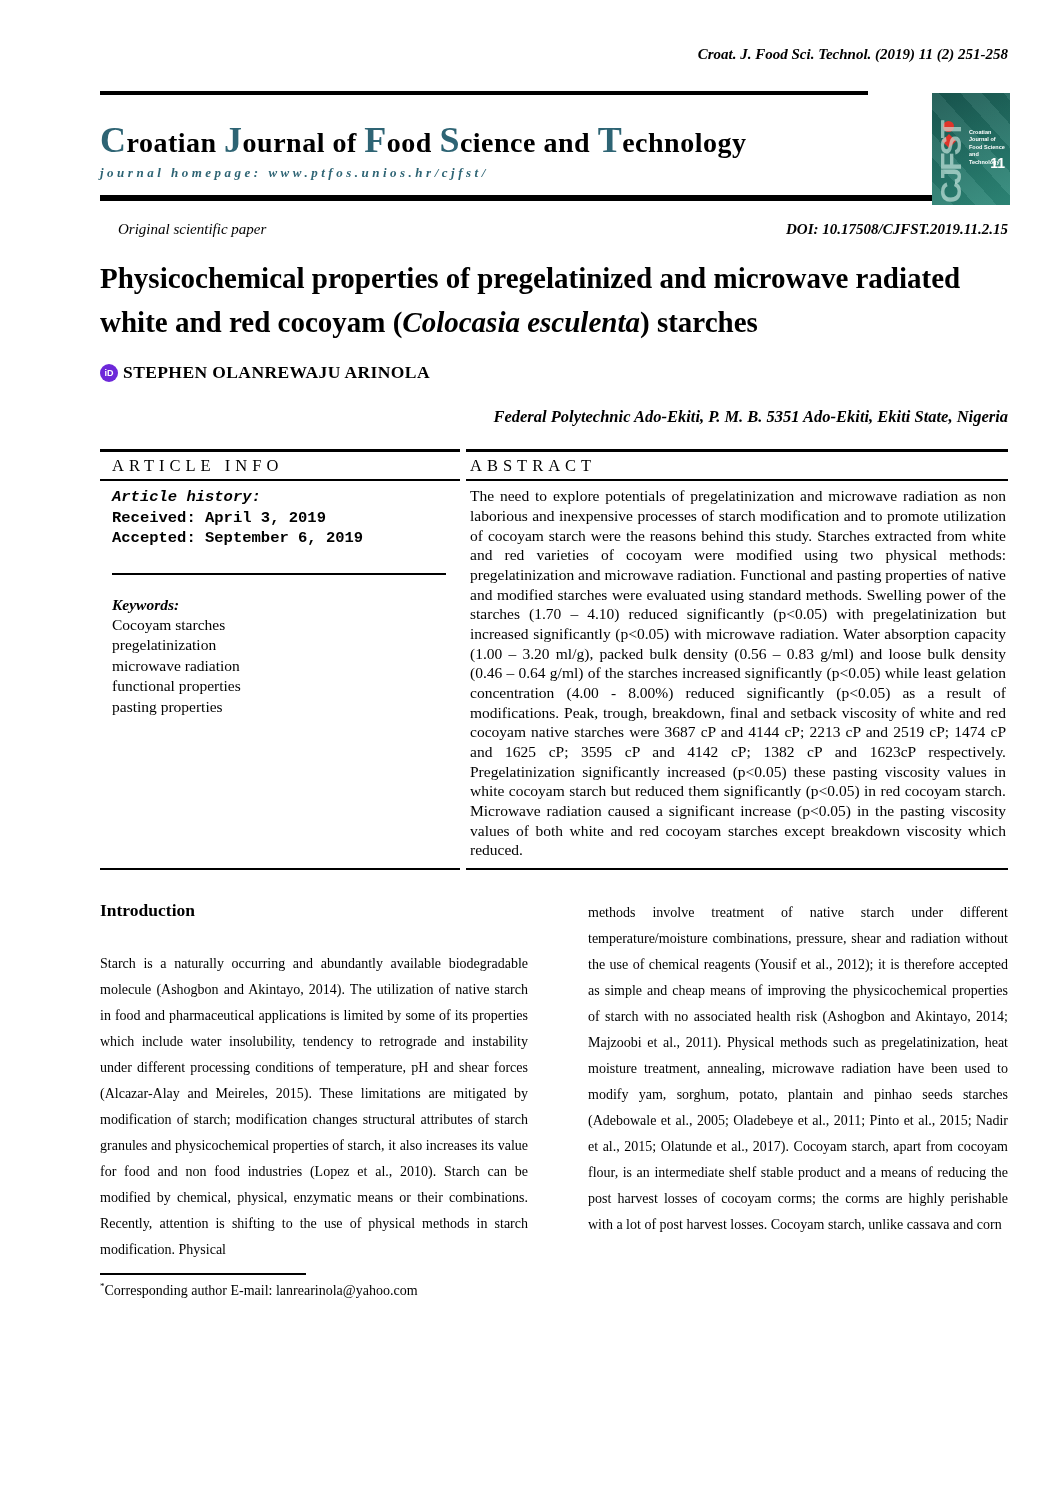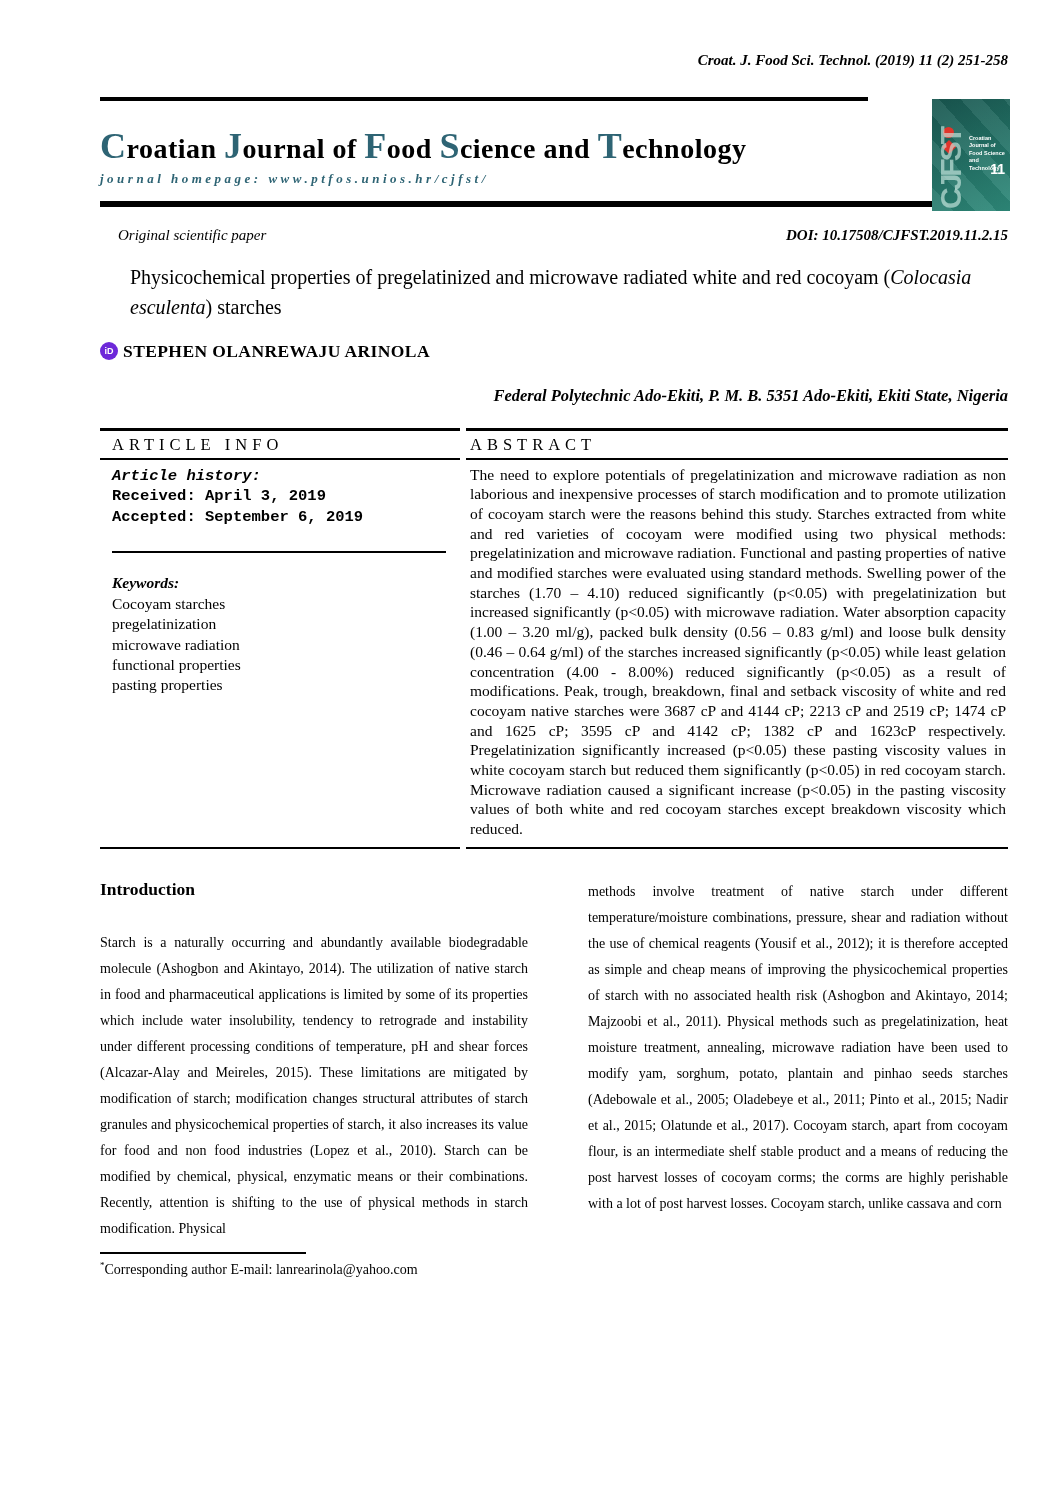--- a/index.html
+++ b/index.html
@@ -2,21 +2,21 @@
 <html><head>
 <meta charset="utf-8">
 <style>
   * { margin:0; padding:0; box-sizing:border-box; }
   body { background:#888; }
   .page {
     position:relative; width:1058px; height:1497px; margin:0 auto;
     background:#ffffff; color:#000;
     font-family:"Liberation Serif", serif; overflow:hidden;
   }
-  .content { position:absolute; left:100px; top:16px; width:908px; }
+  .content { position:absolute; left:100px; top:10px; width:908px; }
 
   
   .running-head {
     padding-top:36px; text-align:right;
     font-style:italic; font-weight:bold; font-size:15px;
   }
 
   
   .header-band { position:relative; margin-top:28px; }
   .rule-top { width:768px; height:4px; background:#000; }
@@ -50,21 +50,21 @@
     font-size:5.5px; line-height:1.35; color:#fff; font-weight:bold;
   }
   .logo-issue { position:absolute; right:5px; top:62px; font-size:14px; font-weight:bold; color:#fff; }
 
   
   .meta-row { margin-top:20px; display:flex; justify-content:space-between; font-style:italic; font-size:15px; }
   .meta-row .article-type { padding-left:18px; }
   .meta-row .doi { font-weight:bold;margin-left:38px; }
 
   
-  .article-title { margin-top:18px; font-size:20px; font-weight:normal; line-height:1.52; width:910px;margin-left:30px; }
+  .article-title { margin-top:18px; font-size:29px; font-weight:bold; line-height:1.52; width:910px; }
 
   
   .author-row { margin-top:18px; display:flex; align-items:center; gap:5px; }
   .orcid-icon {
     width:18px; height:18px; border-radius:50%; background:#6d28d9; flex:0 0 auto;
     display:flex; align-items:center; justify-content:center;
     color:#fff; font-size:9px; font-weight:bold; font-family:"Liberation Sans", sans-serif;
   }
   .author-name { font-size:17.5px; font-weight:bold; letter-spacing:0.4px; }
 

